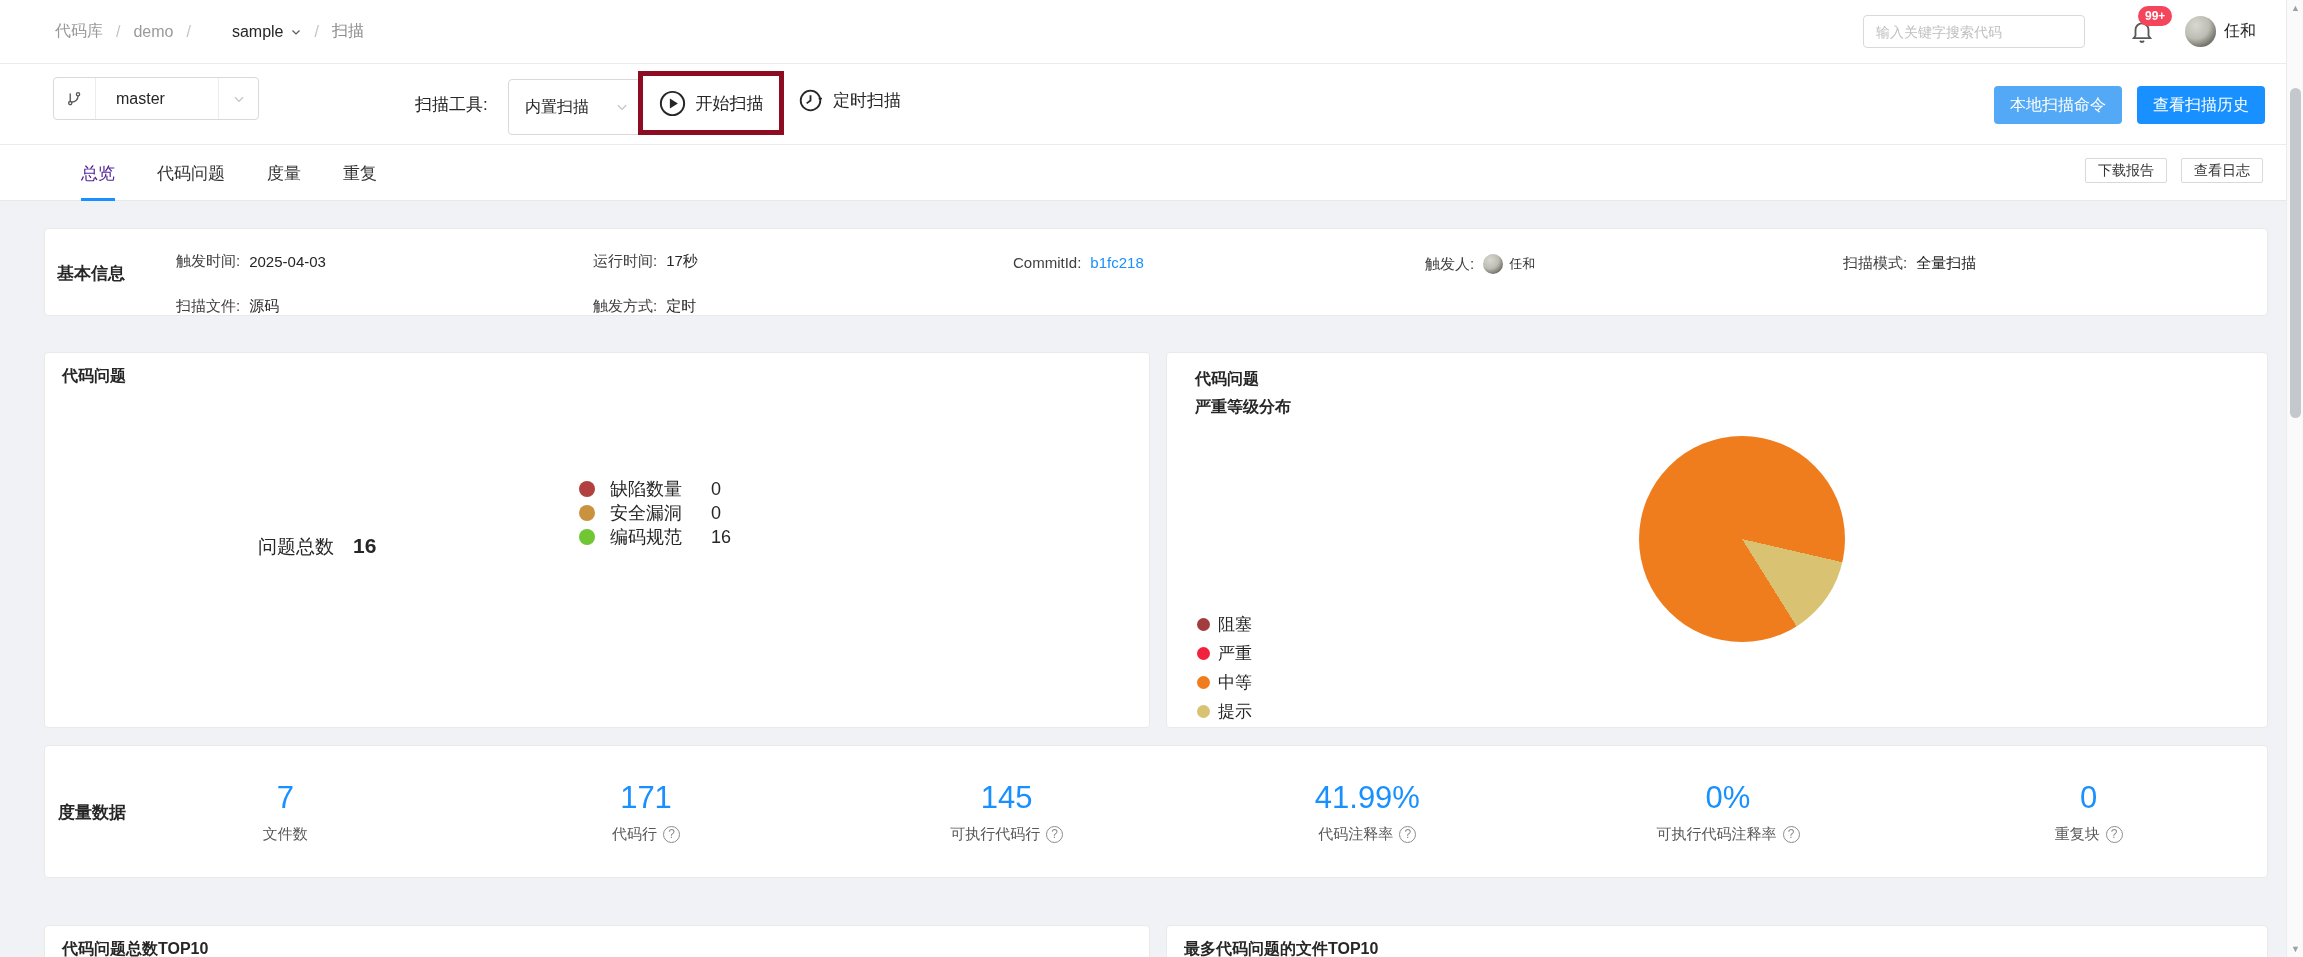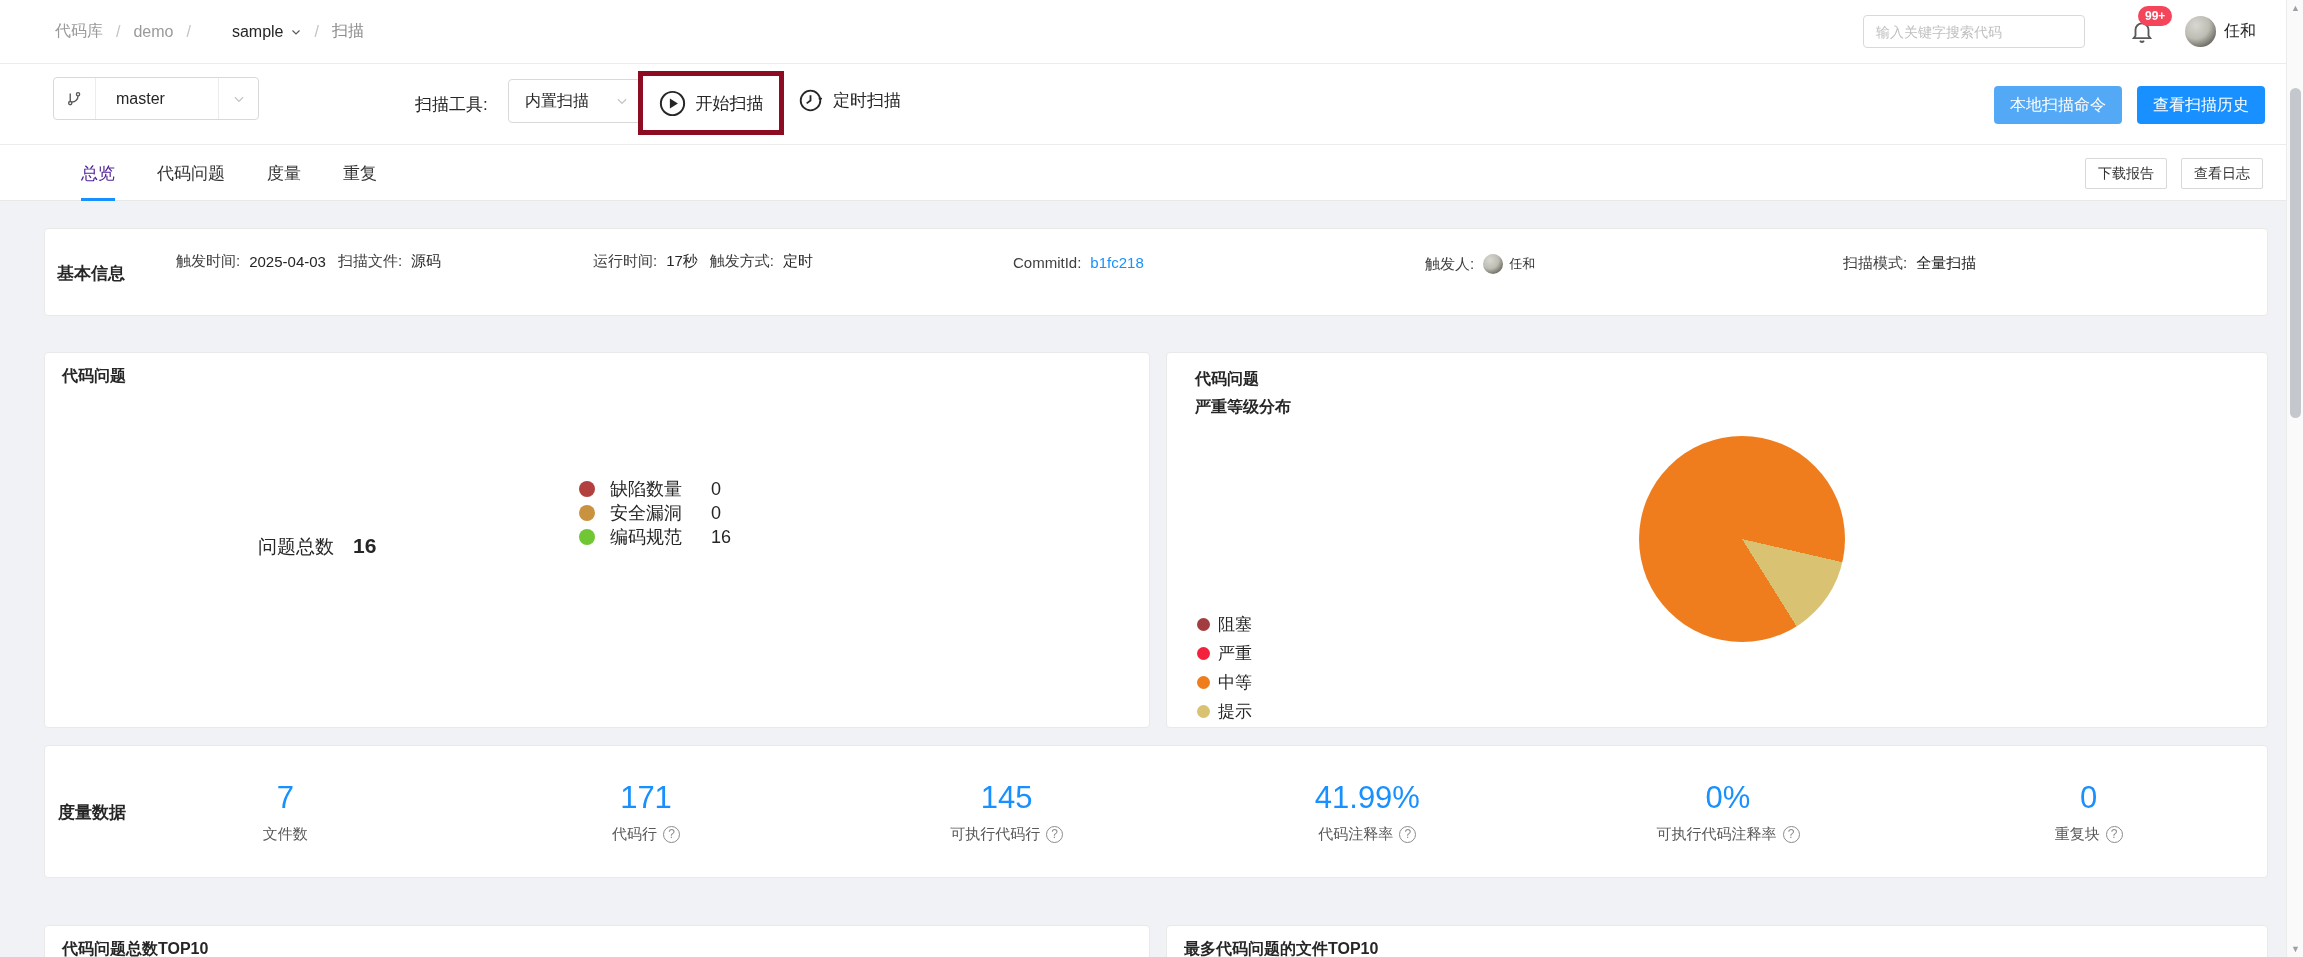--- a/index.html
+++ b/index.html
@@ -21,47 +21,47 @@
   .user { display:flex; align-items:center; margin-left:30px; gap:8px; font-size:16px; color:#262626; cursor:pointer; }
   .avatar30 { width:31px; height:31px; border-radius:50%; background:radial-gradient(circle at 35% 30%, #d8d8d2 0%, #bdbdb4 45%, #72726a 75%, #9b9b92 100%); }
 
   
   .toolbar { position:absolute; left:0; top:64px; width:2286px; height:81px; background:#fff; border-bottom:1px solid #ececec; }
   .branch-select { position:absolute; left:53px; top:13px; width:206px; height:43px; border:1px solid #d9d9d9; border-radius:4px; display:flex; align-items:center; background:#fff; cursor:pointer; }
   .branch-icon-cell { width:42px; height:100%; border-right:1px solid #ececec; display:flex; align-items:center; justify-content:center; }
   .branch-name { flex:1; padding-left:20px; font-size:16px; color:#262626; }
   .branch-chev-cell { width:40px; height:100%; border-left:1px solid #ececec; display:flex; align-items:center; justify-content:center; }
   .scan-tool-label { position:absolute; left:415px; top:29px; font-size:17px; color:#262626; }
-  .tool-select { position:absolute; left:508px; top:15px; width:133px; height:44px; border:1px solid #d9d9d9; border-radius:4px; display:flex; align-items:center; justify-content:space-between; padding:0 11px 0 16px; font-size:16px; color:#262626; cursor:pointer; background:#fff; }
+  .tool-select { position:absolute; left:508px; top:15px; width:133px; height:56px; border:1px solid #d9d9d9; border-radius:4px; display:flex; align-items:center; justify-content:space-between; padding:0 11px 0 16px; font-size:16px; color:#262626; cursor:pointer; background:#fff; }
   .annotation-box { position:absolute; left:638px; top:7px; width:146px; height:64px; border:5px solid #8e0c22; display:flex; align-items:center; justify-content:center; }
   .icon-text-btn { display:flex; align-items:center; gap:10px; background:none; border:none; font-size:17px; color:#262626; cursor:pointer; font-family:inherit; }
   .timer-wrap { position:absolute; left:798px; top:24px; }
   .toolbar-right { position:absolute; right:21px; top:22px; display:flex; gap:15px; }
   .btn-solid { height:38px; padding:0 16px; border:none; border-radius:4px; color:#fff; font-size:16px; cursor:pointer; font-family:inherit; }
   .btn-light-blue { background:#54a9f7; }
   .btn-blue { background:#1890ff; }
 
   
   .tabrow { position:absolute; left:0; top:145px; width:2286px; height:56px; background:#fff; border-bottom:1px solid #e8e8e8; }
   .tabs { position:absolute; left:55px; top:0; height:56px; display:flex; gap:42px; }
   .tab { height:56px; display:flex; align-items:center; font-size:17px; color:#333; position:relative; cursor:pointer; }
   .tab.active { color:#4c1d95;margin-left:26px; }
   .tab.active::after { content:""; position:absolute; left:0; right:0; bottom:0; height:3px; background:#1890ff; }
   .annotation-text { position:absolute; left:766px; top:13px; font-size:25px; font-weight:700; letter-spacing:6px; color:#8e0c22; }
   .tab-actions { position:absolute; right:23px; top:13px; display:flex; gap:14px; }
-  .btn-outline { height:31px; padding:0 12px; background:#fff; border:1px solid #d9d9d9; border-radius:2px; font-size:14px; color:#333; cursor:pointer; font-family:Liberation Sans, sans-serif; }
+  .btn-outline { height:25px; padding:0 12px; background:#fff; border:1px solid #d9d9d9; border-radius:2px; font-size:14px; color:#333; cursor:pointer; font-family:Liberation Sans, sans-serif; }
 
   
   .content { position:absolute; left:0; top:201px; width:2286px; height:756px; background:#f0f2f5; overflow:hidden; }
   .card { position:absolute; background:#fff; border:1px solid #e9e9e9; border-radius:4px; }
   .card-title { position:absolute; left:17px; top:13px; font-size:16px; font-weight:700; color:#262626; }
 
   #card-basic { left:44px; top:27px; width:2224px; height:88px; }
   .bi-title { position:absolute; left:12px; top:33px; font-size:17px; font-weight:700; color:#262626; }
-  .bi-col { position:absolute; display:flex; gap:12px; font-size:15px; color:#333; }
+  .bi-col { position:absolute; display:flex; flex-direction:column; gap:26px; font-size:15px; color:#333; }
   .bi-row { display:flex; align-items:center; }
   .bi-label { color:#404040; }
   .bi-value { margin-left:9px; color:#262626; }
   .commit-link { margin-left:9px; color:#1890ff; cursor:pointer; }
   .avatar20 { width:20px; height:20px; border-radius:50%; margin:0 6px 0 9px; background:radial-gradient(circle at 35% 30%, #d8d8d2 0%, #bdbdb4 45%, #72726a 75%, #9b9b92 100%); }
   .small-name { font-size:13px; color:#333; }
 
   #card-issues { left:44px; top:151px; width:1106px; height:376px; }
   .total-wrap { position:absolute; left:213px; top:181px; display:flex; align-items:baseline; gap:19px; }
   .total-label { font-size:19px; color:#262626; }

